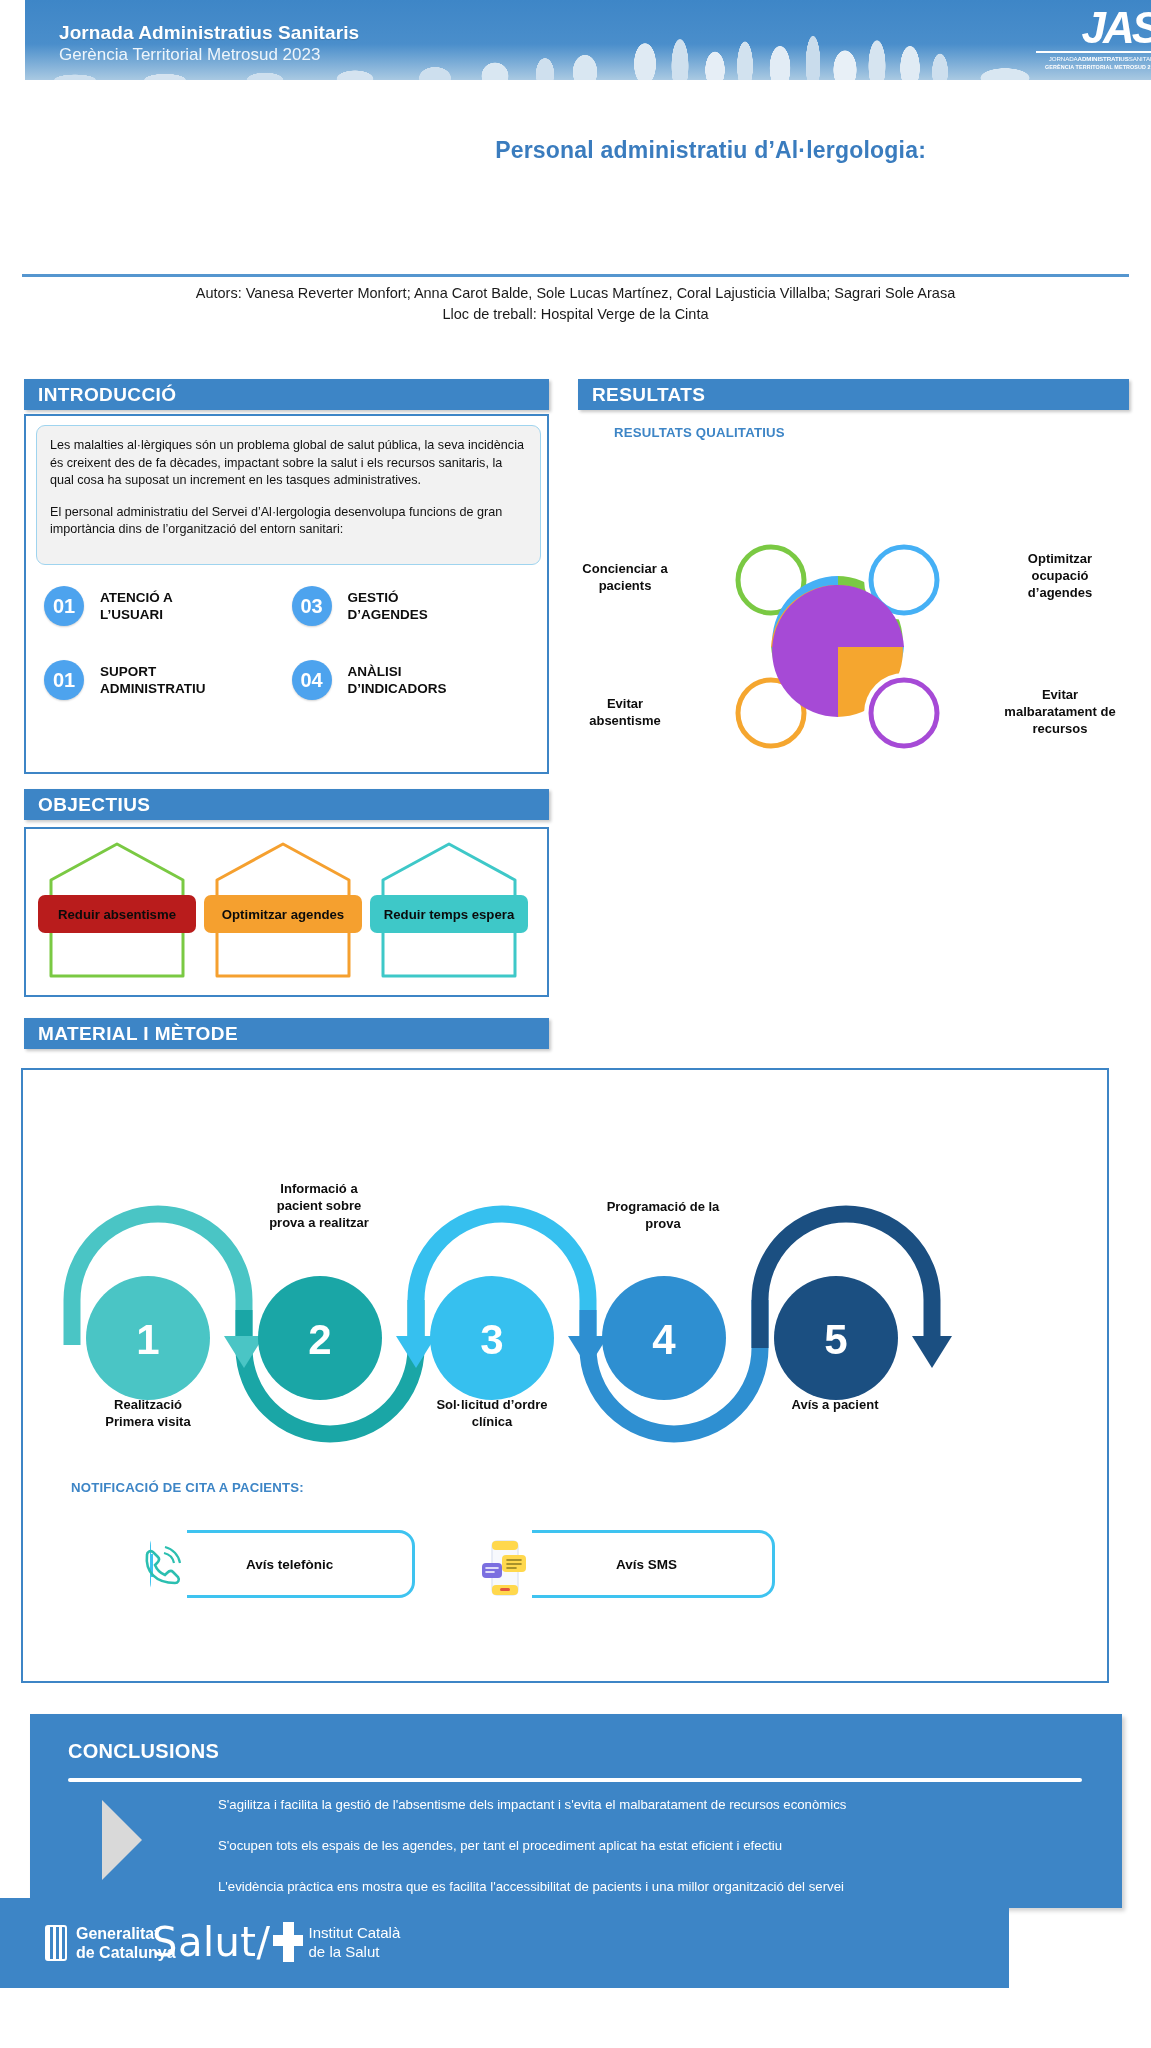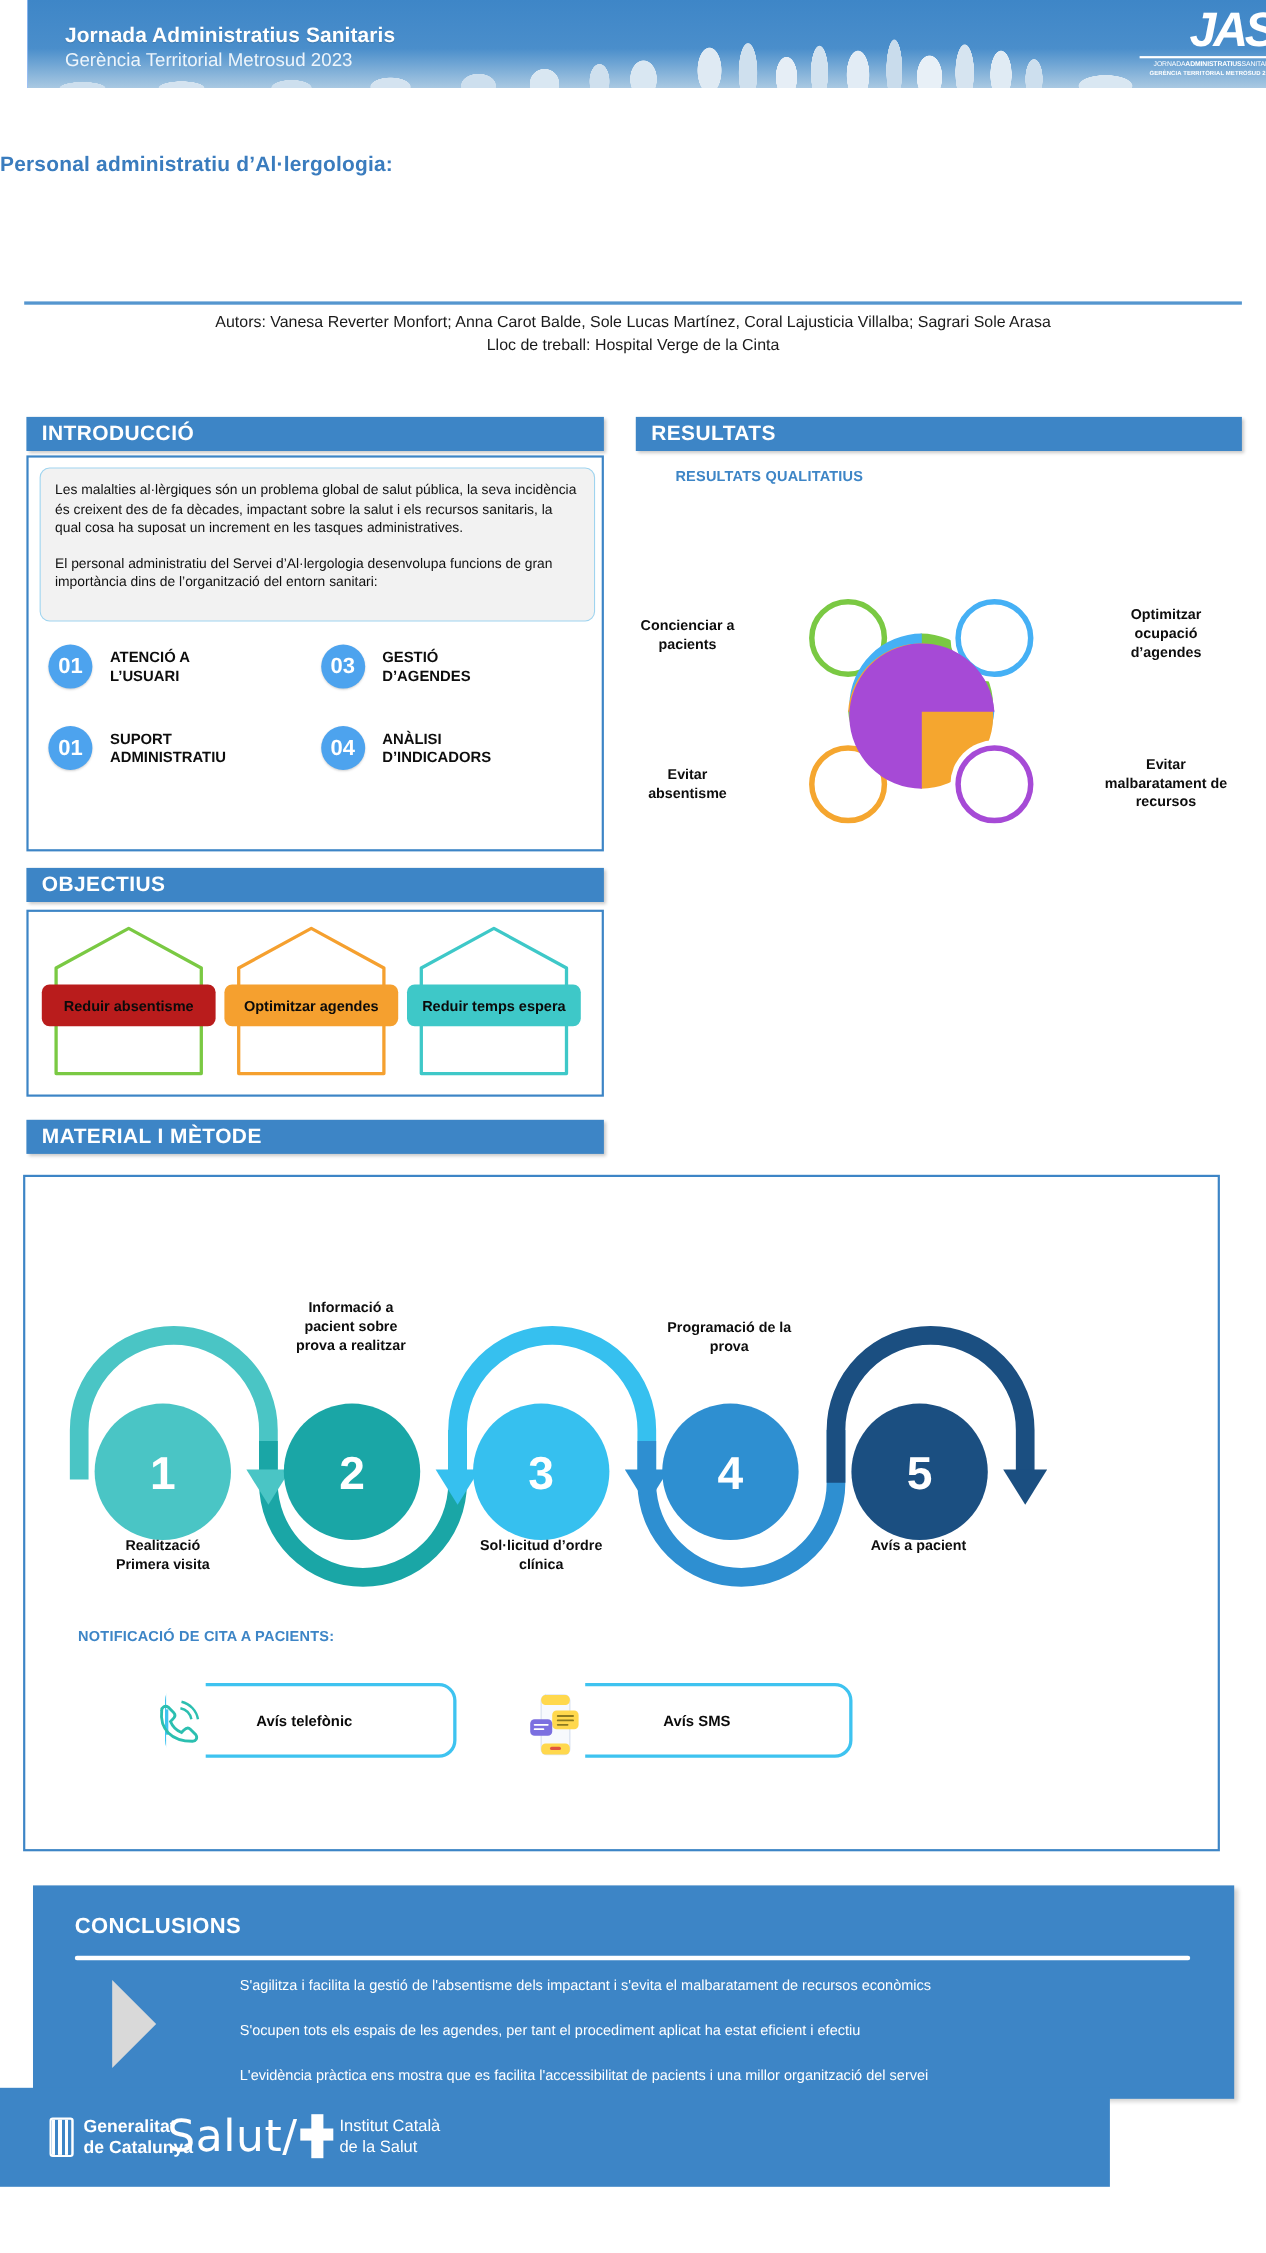--- a/index.html
+++ b/index.html
@@ -67,21 +67,21 @@
   }
   .jas-strip b { font-weight: bold; }
   .jas-strip2 {
     font-size: 5.4px; color: #fff; text-align: right; letter-spacing: .1px;
     white-space: nowrap; padding-right: 2px; margin-top: 2px; font-weight: bold;
   }
 
   
   .poster-title {
     position: absolute; left: 0; top: 132px; width: 926px;
-    text-align: left; color: #3a7cbe; font-size: 19px; font-weight: bold;
+    text-align: right; color: #3a7cbe; font-size: 23px; font-weight: bold;
     line-height: 36px; letter-spacing: .2px;
   }
   .title-rule {
     position: absolute; left: 22px; top: 274px; width: 1107px; height: 3px;
     background: #5596cf;
   }
   .authors {
     position: absolute; left: 0; top: 283px; width: 1151px;
     text-align: center; color: #1a1a1a; font-size: 14.5px; line-height: 21px;
   }
@@ -162,21 +162,21 @@
   .flow-lbl {
     position: absolute; font-size: 13px; font-weight: bold; line-height: 17px;
     color: #0d0d0d; text-align: center; width: 180px;
   }
   .notif-title {
     position: absolute; left: 71px; top: 1480px;
     color: #3d85c6; font-size: 13.2px; font-weight: bold; letter-spacing: .2px;
   }
   .notif-card {
     position: absolute; height: 68px; border: 3px solid #3ec3f0; border-radius: 16px;
-    display: flex; align-items: center;
+    display: flex; align-items: center; padding-left: 13px;
   }
   .notif-card .ncap { position: absolute; left: -2px; top: -3px; width: 36px; height: 24px; background:#fff; }
   .notif-card .nbot { position: absolute; left: -2px; bottom: -4px; width: 36px; height: 22px; background:#fff; }
   .notif-lbl { font-size: 13.5px; font-weight: bold; color: #0b0b0b; }
 
   
   .concl {
     position: absolute; left: 30px; top: 1714px; width: 1092px; height: 194px;
     background: #3d85c6; box-shadow: 3px 3px 4px rgba(0,0,0,.18);
   }

